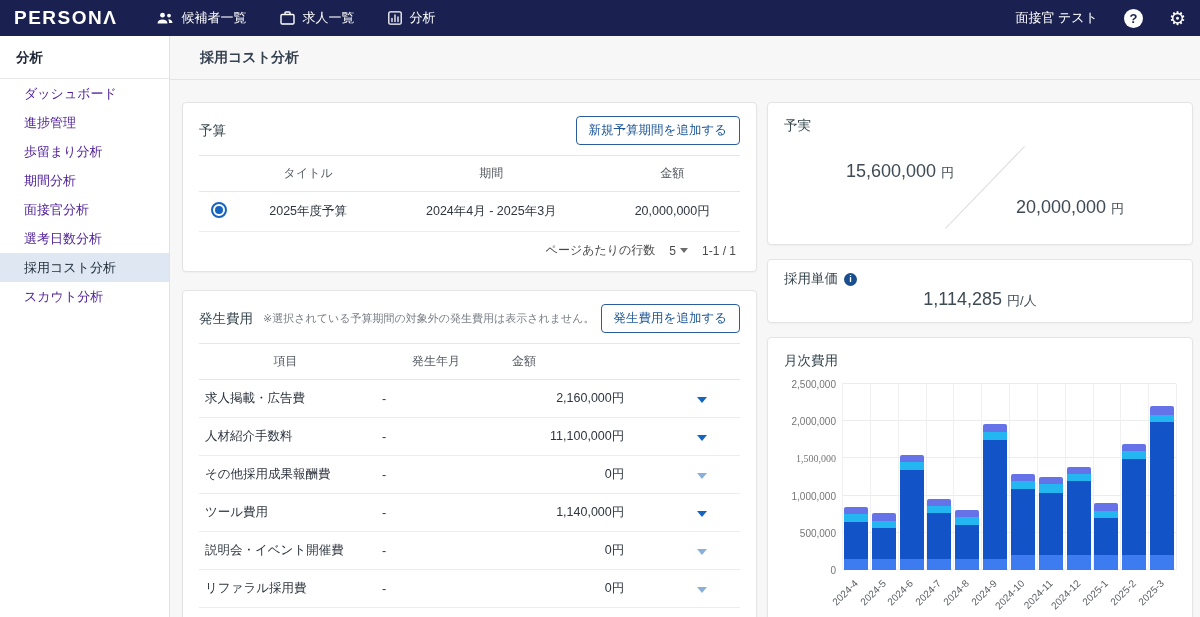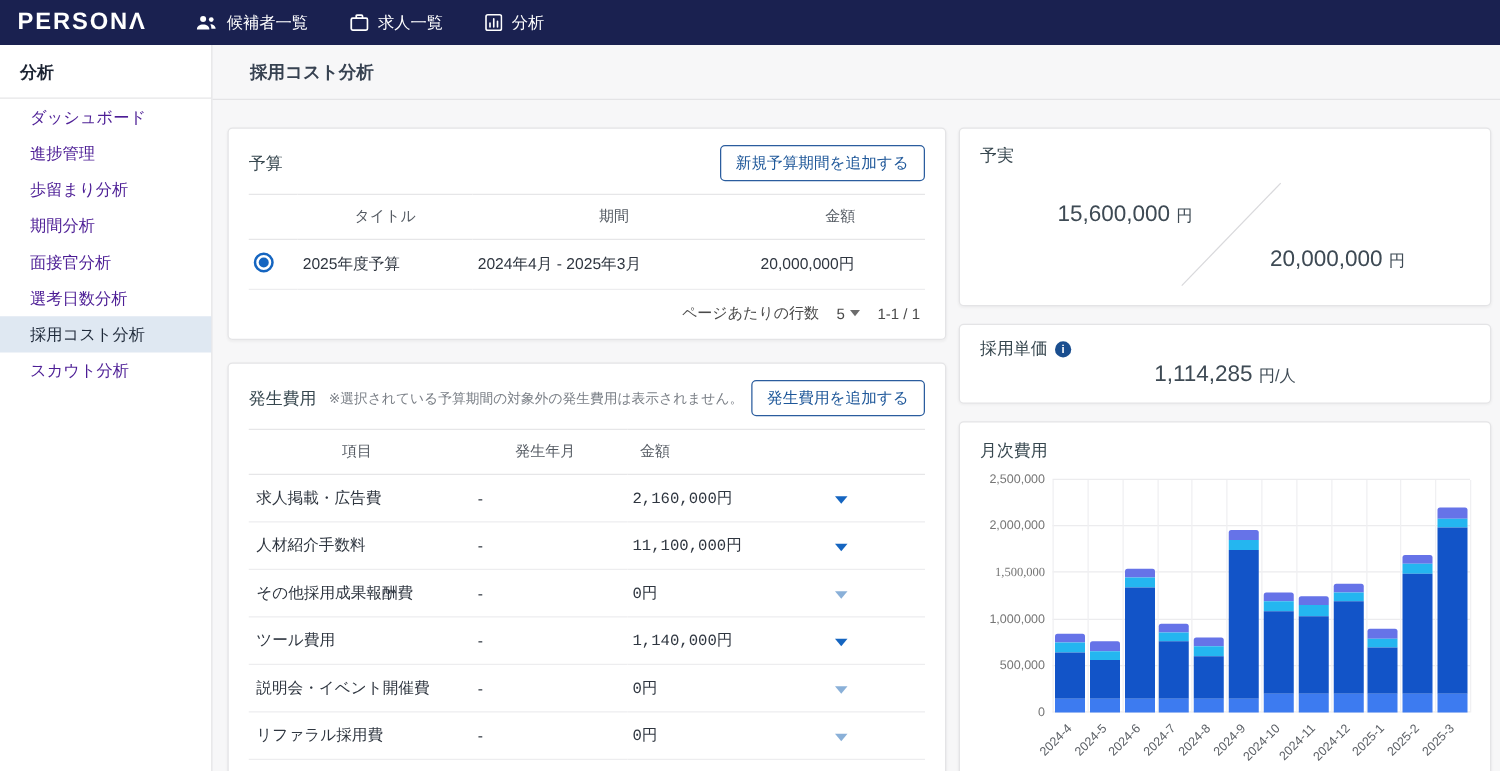--- a/index.html
+++ b/index.html
@@ -39,38 +39,38 @@
   .card-title { font-size:13.5px; color:#37474f; }
 
   
   .card-head { display:flex; align-items:center; padding:13px 16px 10px; }
   .btn-outline { margin-left:auto; background:#fff; border:1px solid #2b5d9e; color:#1e5799;
                  font-size:12.5px; border-radius:4px; padding:5px 12px; cursor:pointer;
                  font-family:inherit; }
   table { border-collapse:collapse; width:calc(100% - 32px); margin:0 16px; }
   th { font-size:12px; font-weight:normal; color:#555b63; border-top:1px solid #e6e6e8; border-bottom:1px solid #e6e6e8;
        padding:9px 4px; text-align:center; }
-  td { font-size:12.5px; color:#2f3640; border-bottom:1px solid #ededef; padding:10px 4px; text-align:left; }
+  td { font-size:12.5px; color:#2f3640; border-bottom:1px solid #ededef; padding:10px 4px; text-align:center; }
   .radio { width:16px; height:16px; border:2px solid #1565c0; border-radius:50%; display:inline-block; position:relative; cursor:pointer; }
   .radio::after { content:""; position:absolute; left:2px; top:2px; width:8px; height:8px; background:#1565c0; border-radius:50%; }
   .pagination { display:flex; justify-content:flex-end; align-items:center; gap:14px;
                 font-size:12px; color:#4a4a4a; padding:10px 20px 12px; }
   .caret-down { width:0; height:0; border-left:4px solid transparent; border-right:4px solid transparent;
                 border-top:5px solid #6c6c6c; display:inline-block; margin-left:4px; }
   .rpp-value { display:inline-flex; align-items:center; cursor:pointer; }
 
   
   .note { font-size:11px; color:#7a7f86; margin-left:10px; }
   .exp-table th:nth-child(1){ width:32%; }
   .exp-table th:nth-child(2){ width:24%; text-align:left; padding-left:40px;}
   .exp-table th:nth-child(3){ width:30%; text-align:left; padding-left:10px;}
   .exp-table th:nth-child(4){ width:14%; }
   .exp-table td:nth-child(1){ text-align:left; padding-left:6px; }
   .exp-table td:nth-child(2){ text-align:left; padding-left:10px; }
-  .exp-table td:nth-child(3){ text-align:left; padding-right:40px;font-family:Liberation Mono, monospace; }
+  .exp-table td:nth-child(3){ text-align:right; padding-right:40px; }
   .chev { width:0; height:0; border-left:5px solid transparent; border-right:5px solid transparent;
           border-top:6px solid #1565c0; display:inline-block; cursor:pointer; }
   .chev.light { border-top-color:#8ab0d8; }
 
   
   .vs-card { position:relative; height:143px; padding:13px 16px; }
   .big-num { font-size:18px; color:#3e4a54; }
   .unit { font-size:13px; color:#3e4a54; margin-left:5px; }
   .vs-actual { position:absolute; left:78px; top:58px; }
   .vs-budget { position:absolute; right:68px; top:94px; }
@@ -132,20 +132,25 @@
       <div class="nav-item">
         <span>
           <svg width="14" height="14" viewBox="0 0 14 14" fill="none" stroke="#fff" stroke-width="1.3">
             <rect x="0.8" y="0.8" width="12.4" height="12.4" rx="1.5"></rect>
             <path d="M4 10.5V7.5M7 10.5V4M10 10.5V6" stroke-linecap="round"></path>
           </svg>
         </span>
         <span>分析</span>
       </div>
     </div>
+  <div class="nav-right">
+    <span class="nav-user">面接官 テスト</span>
+    <span class="help-circle">?</span>
+    <span class="gear">⚙</span>
+  </div>
 </div>
 
 <div class="sidebar">
   <div class="sidebar-title">分析</div>
   <div class="sidebar-divider"></div>
   <div>
       <div class="side-item">ダッシュボード</div>
       <div class="side-item">進捗管理</div>
       <div class="side-item">歩留まり分析</div>
       <div class="side-item">期間分析</div>

